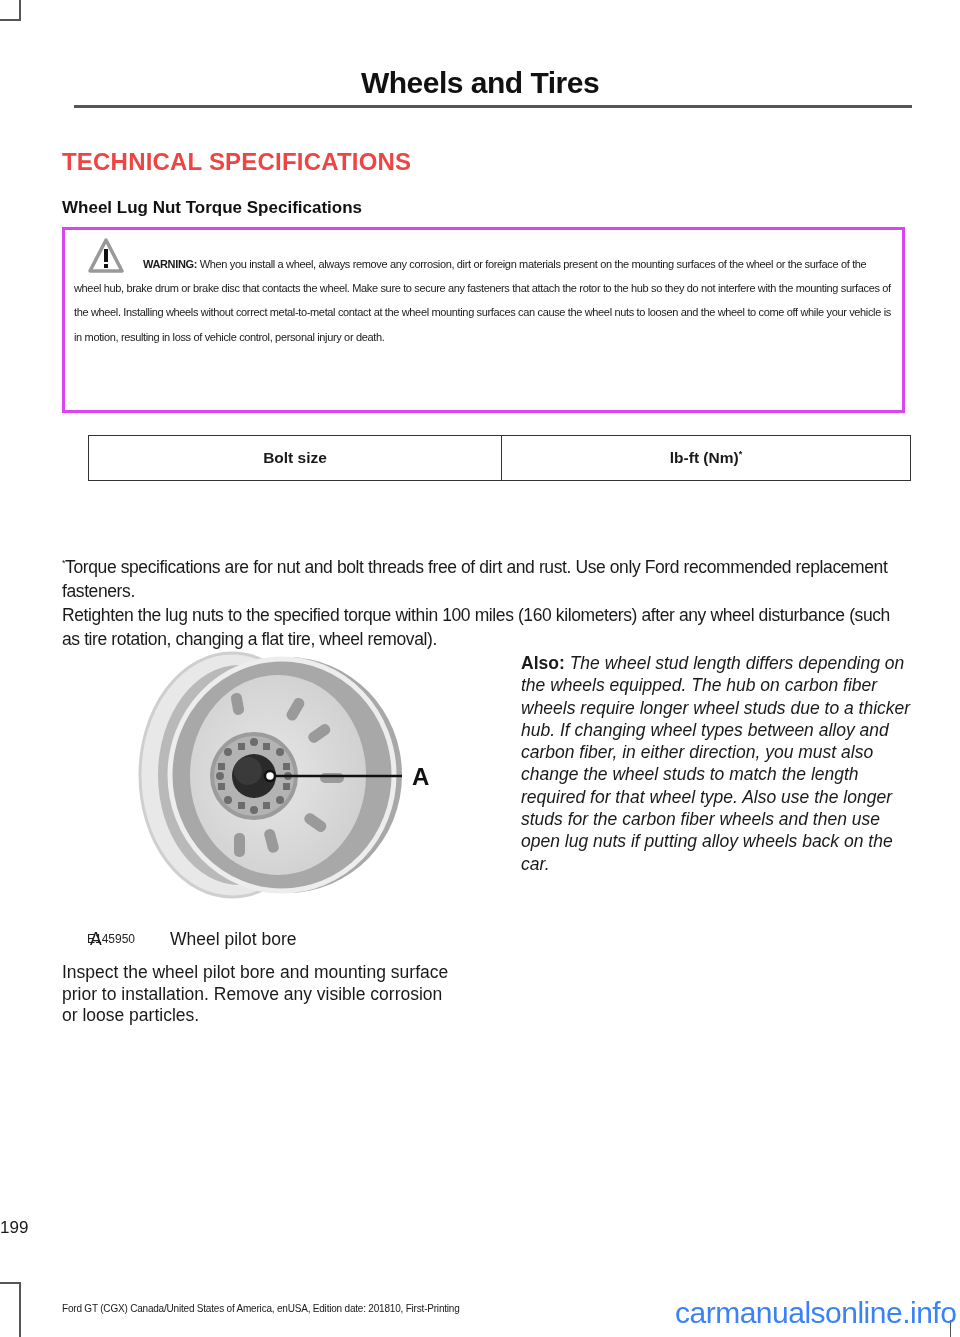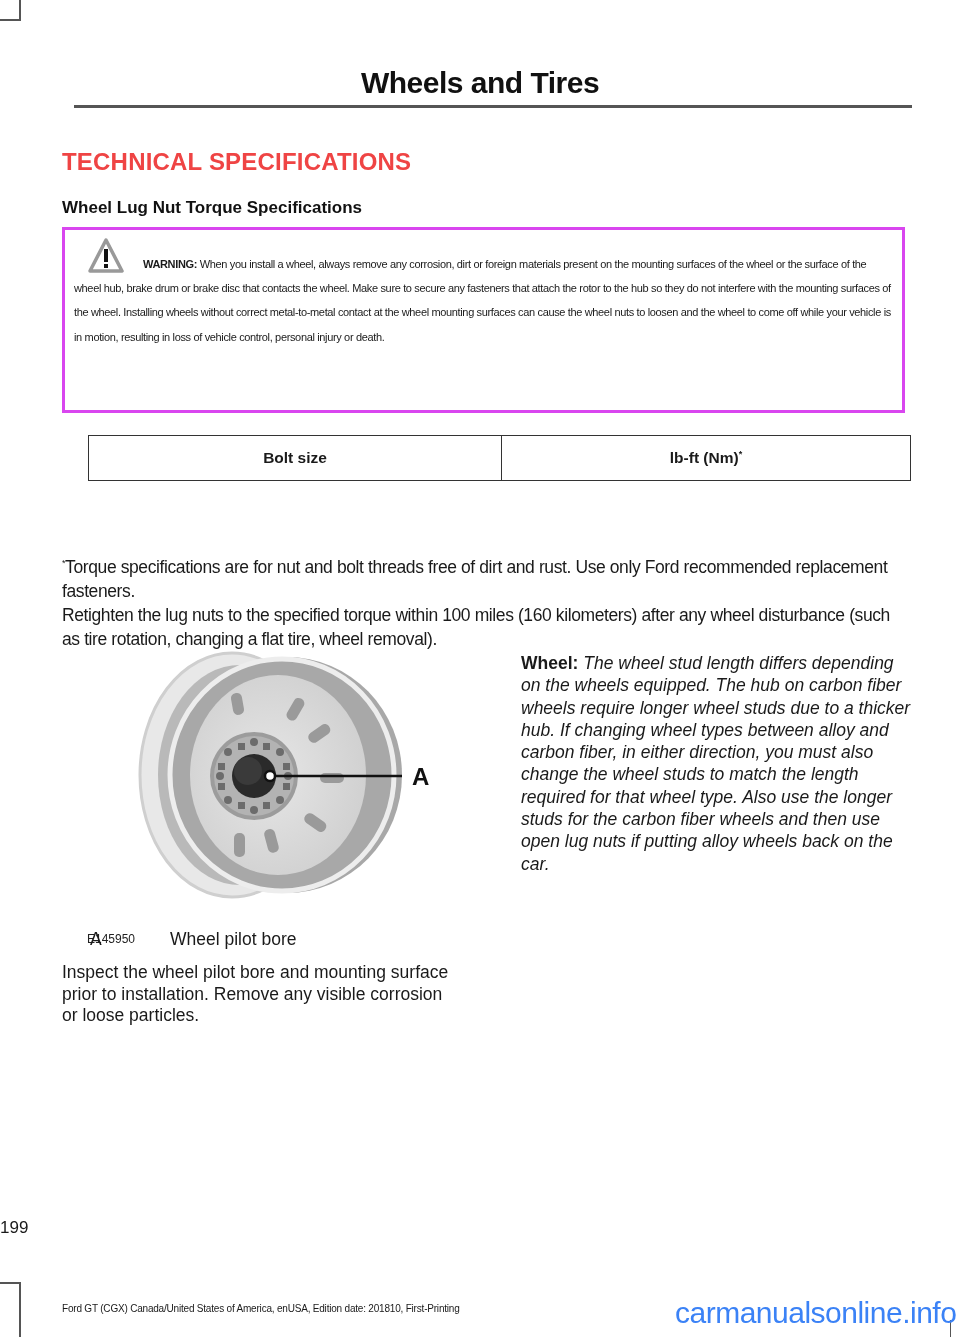--- a/index.html
+++ b/index.html
@@ -131,19 +131,19 @@
 </div>
 <div class="fig-code">E145950</div>
 
 <div class="legend-row">
   <span class="legend-key">A</span><span>Wheel pilot bore</span>
 </div>
 
 <div class="inspect">Inspect the wheel pilot bore and mounting surface prior to installation. Remove any visible corrosion or loose particles.</div>
 
 <div class="note">
-  <span class="note-label">Wheel:</span>
+  <span class="note-label">Also:</span>
   <span class="note-text">The wheel stud length differs depending on the wheels equipped. The hub on carbon fiber wheels require longer wheel studs due to a thicker hub. If changing wheel types between alloy and carbon fiber, in either direction, you must also change the wheel studs to match the length required for that wheel type. Also use the longer studs for the carbon fiber wheels and then use open lug nuts if putting alloy wheels back on the car.</span>
 </div>
 
 <div class="page-num">199</div>
 <div class="footer">Ford GT (CGX) Canada/United States of America, enUSA, Edition date: 201810, First-Printing</div>
 <div class="watermark">carmanualsonline.info</div>
 
 </body></html>

